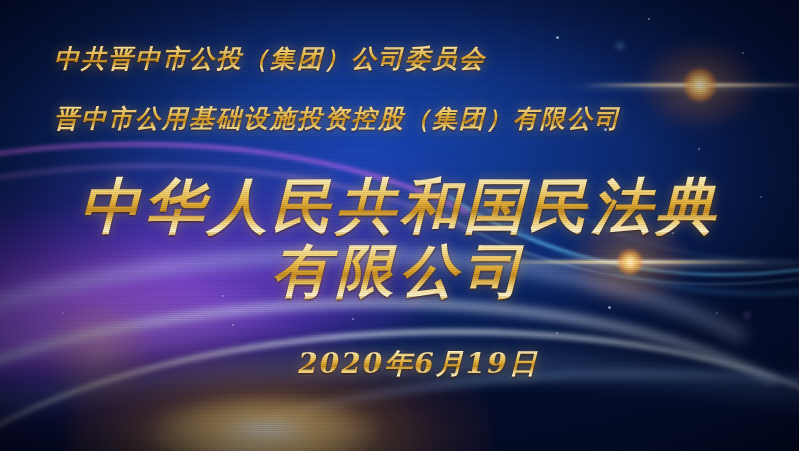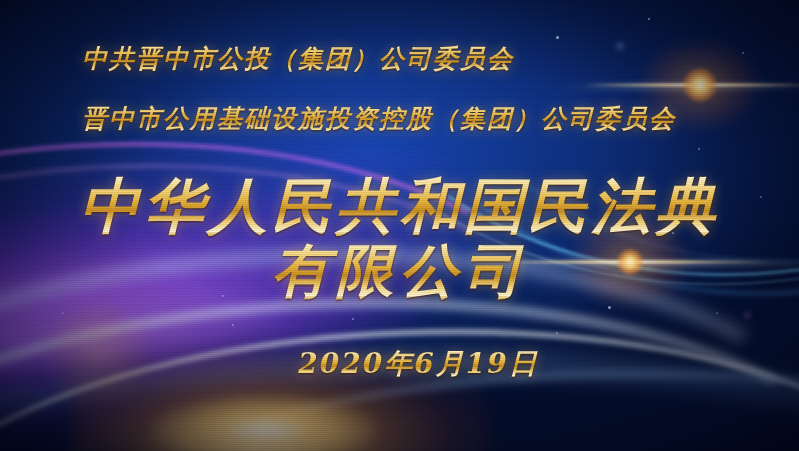--- a/index.html
+++ b/index.html
@@ -166,21 +166,20 @@
     -webkit-text-fill-color:transparent;color:transparent;
     filter:drop-shadow(0 1px 1px rgba(60,25,0,.75)) drop-shadow(0 0 6px rgba(255,190,70,.35));
   }
 
   .org-line{
     position:absolute;
     font-family:"DejaVu Serif","Liberation Serif",serif;
     font-weight:700;font-style:italic;
     letter-spacing:2px;
     white-space:nowrap;
-    margin-left:28px;
   }
   .org-1{left:54px;top:42px;font-size:25px;}
   .org-2{left:54px;top:102px;font-size:25px;}
 
   .main-title{
     position:absolute;left:0;right:0;top:176px;
     text-align:center;
     font-family:"DejaVu Serif","Liberation Serif",serif;
     font-weight:700;font-style:italic;
     font-size:60px;line-height:1;
@@ -271,21 +270,21 @@
   <div class="bokeh" style="left:614px;top:40px;width:12px;height:12px;background:radial-gradient(circle,rgba(150,210,255,.45),rgba(120,180,255,0) 70%);"></div>
   <div class="bokeh" style="left:574px;top:106px;width:14px;height:14px;background:radial-gradient(circle,rgba(140,200,255,.38),rgba(120,180,255,0) 70%);"></div>
   <div class="bokeh" style="left:742px;top:310px;width:10px;height:10px;background:radial-gradient(circle,rgba(220,130,255,.45),rgba(180,90,255,0) 70%);"></div>
 
   <div class="bg-vignette"></div>
 
   <div class="text-layer">
 
     <div class="org-line org-1 gold">中共晋中市公投（集团）公司委员会</div>
 
-    <div class="org-line org-2 gold">晋中市公用基础设施投资控股（集团）公司委员会</div>
+    <div class="org-line org-2 gold">晋中市公用基础设施投资控股（集团）有限公司</div>
 
     <div class="main-title gold">中华人民共和国民法典</div>
 
     <div class="sub-title gold">有限公司</div>
 
     <div class="date-line gold">2020年6月19日</div>
 
   </div>
 
   <div class="scan"></div>

